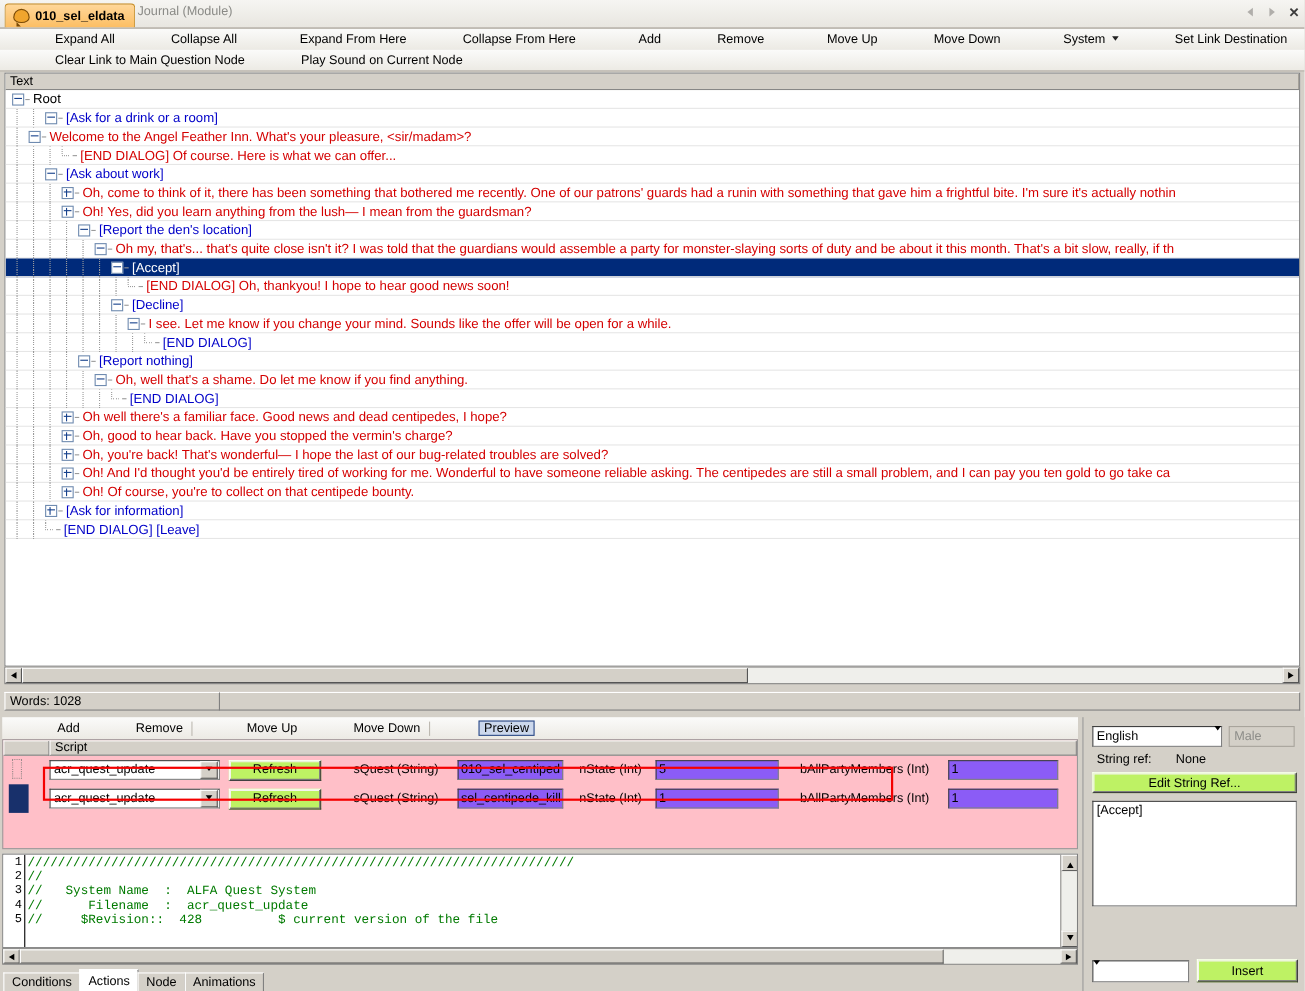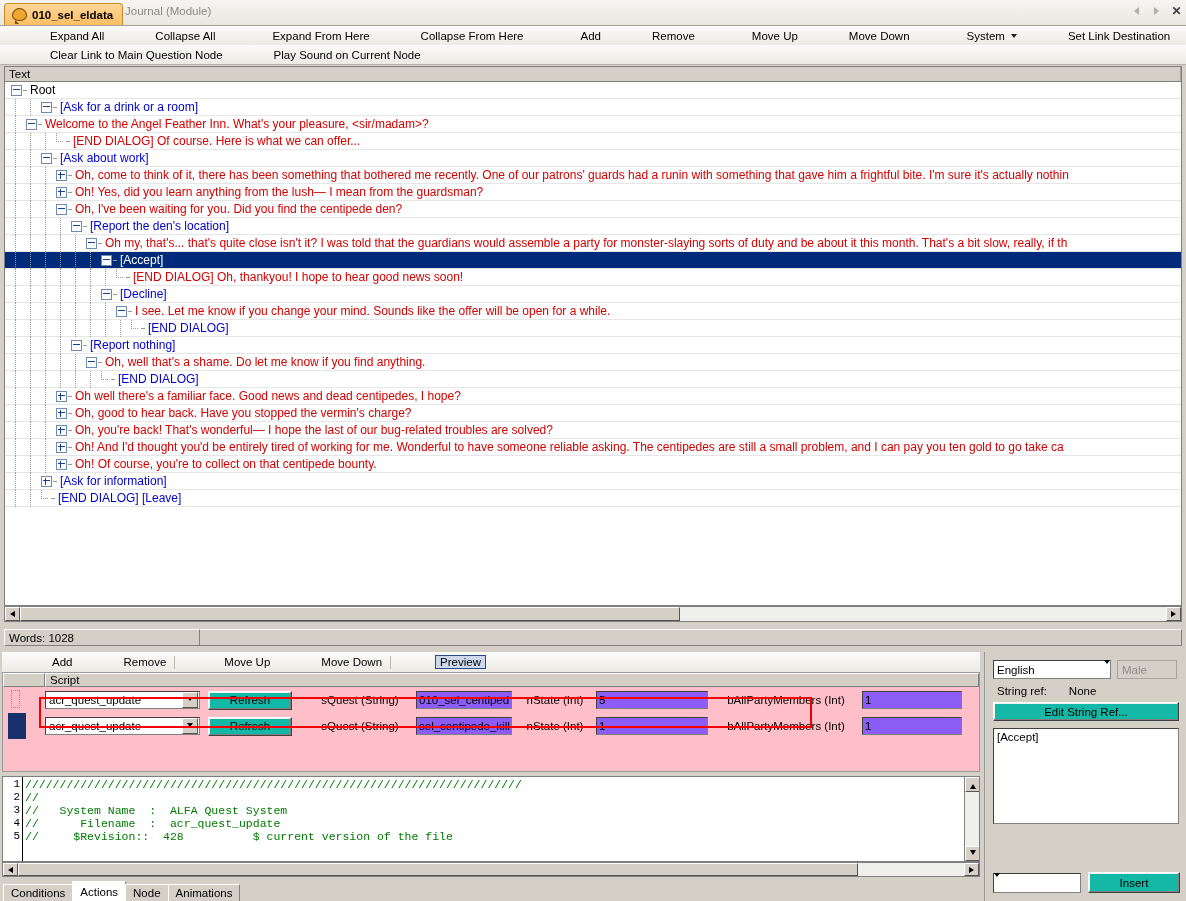--- a/index.html
+++ b/index.html
@@ -146,21 +146,21 @@
   .combo{
     width:155px;height:18px;background:#fff;border:1px solid #808080;
     border-top-color:#404040;border-left-color:#404040;
     display:flex;align-items:center;box-sizing:border-box;font-size:11.5px;position:relative;
   }
   .combo .cv{padding-left:3px;flex:1;overflow:hidden;white-space:nowrap;}
   .combo .cbtn{width:16px;height:16px;background:#d4d0c8;border:1px solid #fff;
     border-right-color:#555;border-bottom-color:#555;display:flex;align-items:center;justify-content:center;
     box-sizing:border-box;margin-right:1px;}
   .btn{
-    background:#14b8a6;border:1px solid #fff;border-right-color:#404040;border-bottom-color:#404040;
+    background:#bef264;border:1px solid #fff;border-right-color:#404040;border-bottom-color:#404040;
     box-shadow:inset -1px -1px 0 #808080, inset 1px 1px 0 #f4f2ee;
     display:flex;align-items:center;justify-content:center;box-sizing:border-box;font-size:11.5px;cursor:default;
   }
   .lbl{font-size:11.5px;white-space:nowrap;text-align:center;}
   .tbox{
     height:18px;background:#8b5cf6;border:1px solid #808080;border-top-color:#404040;border-left-color:#404040;
     display:flex;align-items:center;padding-left:2px;box-sizing:border-box;font-size:11.5px;overflow:hidden;white-space:nowrap;
   }
   .redbox{
     position:absolute;left:36px;top:24px;width:773px;height:31px;
@@ -322,30 +322,20 @@
         </div>
         <div class="trow npc">
           <span class="indent" style="width: 51px;">
             <span class="guide" style="left: 10px;"></span>
             <span class="guide" style="left: 25px;"></span>
             <span class="guide" style="left: 40px;"></span>
           </span>
           <span class="twisty plus"></span>
           <span class="dash"></span>
           <span class="txt">Oh! Yes, did you learn anything from the lush— I mean from the guardsman?</span>
-        </div>
-        <div class="trow npc">
-          <span class="indent" style="width: 51px;">
-            <span class="guide" style="left: 10px;"></span>
-            <span class="guide" style="left: 25px;"></span>
-            <span class="guide" style="left: 40px;"></span>
-          </span>
-          <span class="twisty"></span>
-          <span class="dash"></span>
-          <span class="txt">Oh, I've been waiting for you. Did you find the centipede den?</span>
         </div>
         <div class="trow pc">
           <span class="indent" style="width: 66px;">
             <span class="guide" style="left: 10px;"></span>
             <span class="guide" style="left: 25px;"></span>
             <span class="guide" style="left: 40px;"></span>
             <span class="guide" style="left: 55px;"></span>
           </span>
           <span class="twisty"></span>
           <span class="dash"></span>

